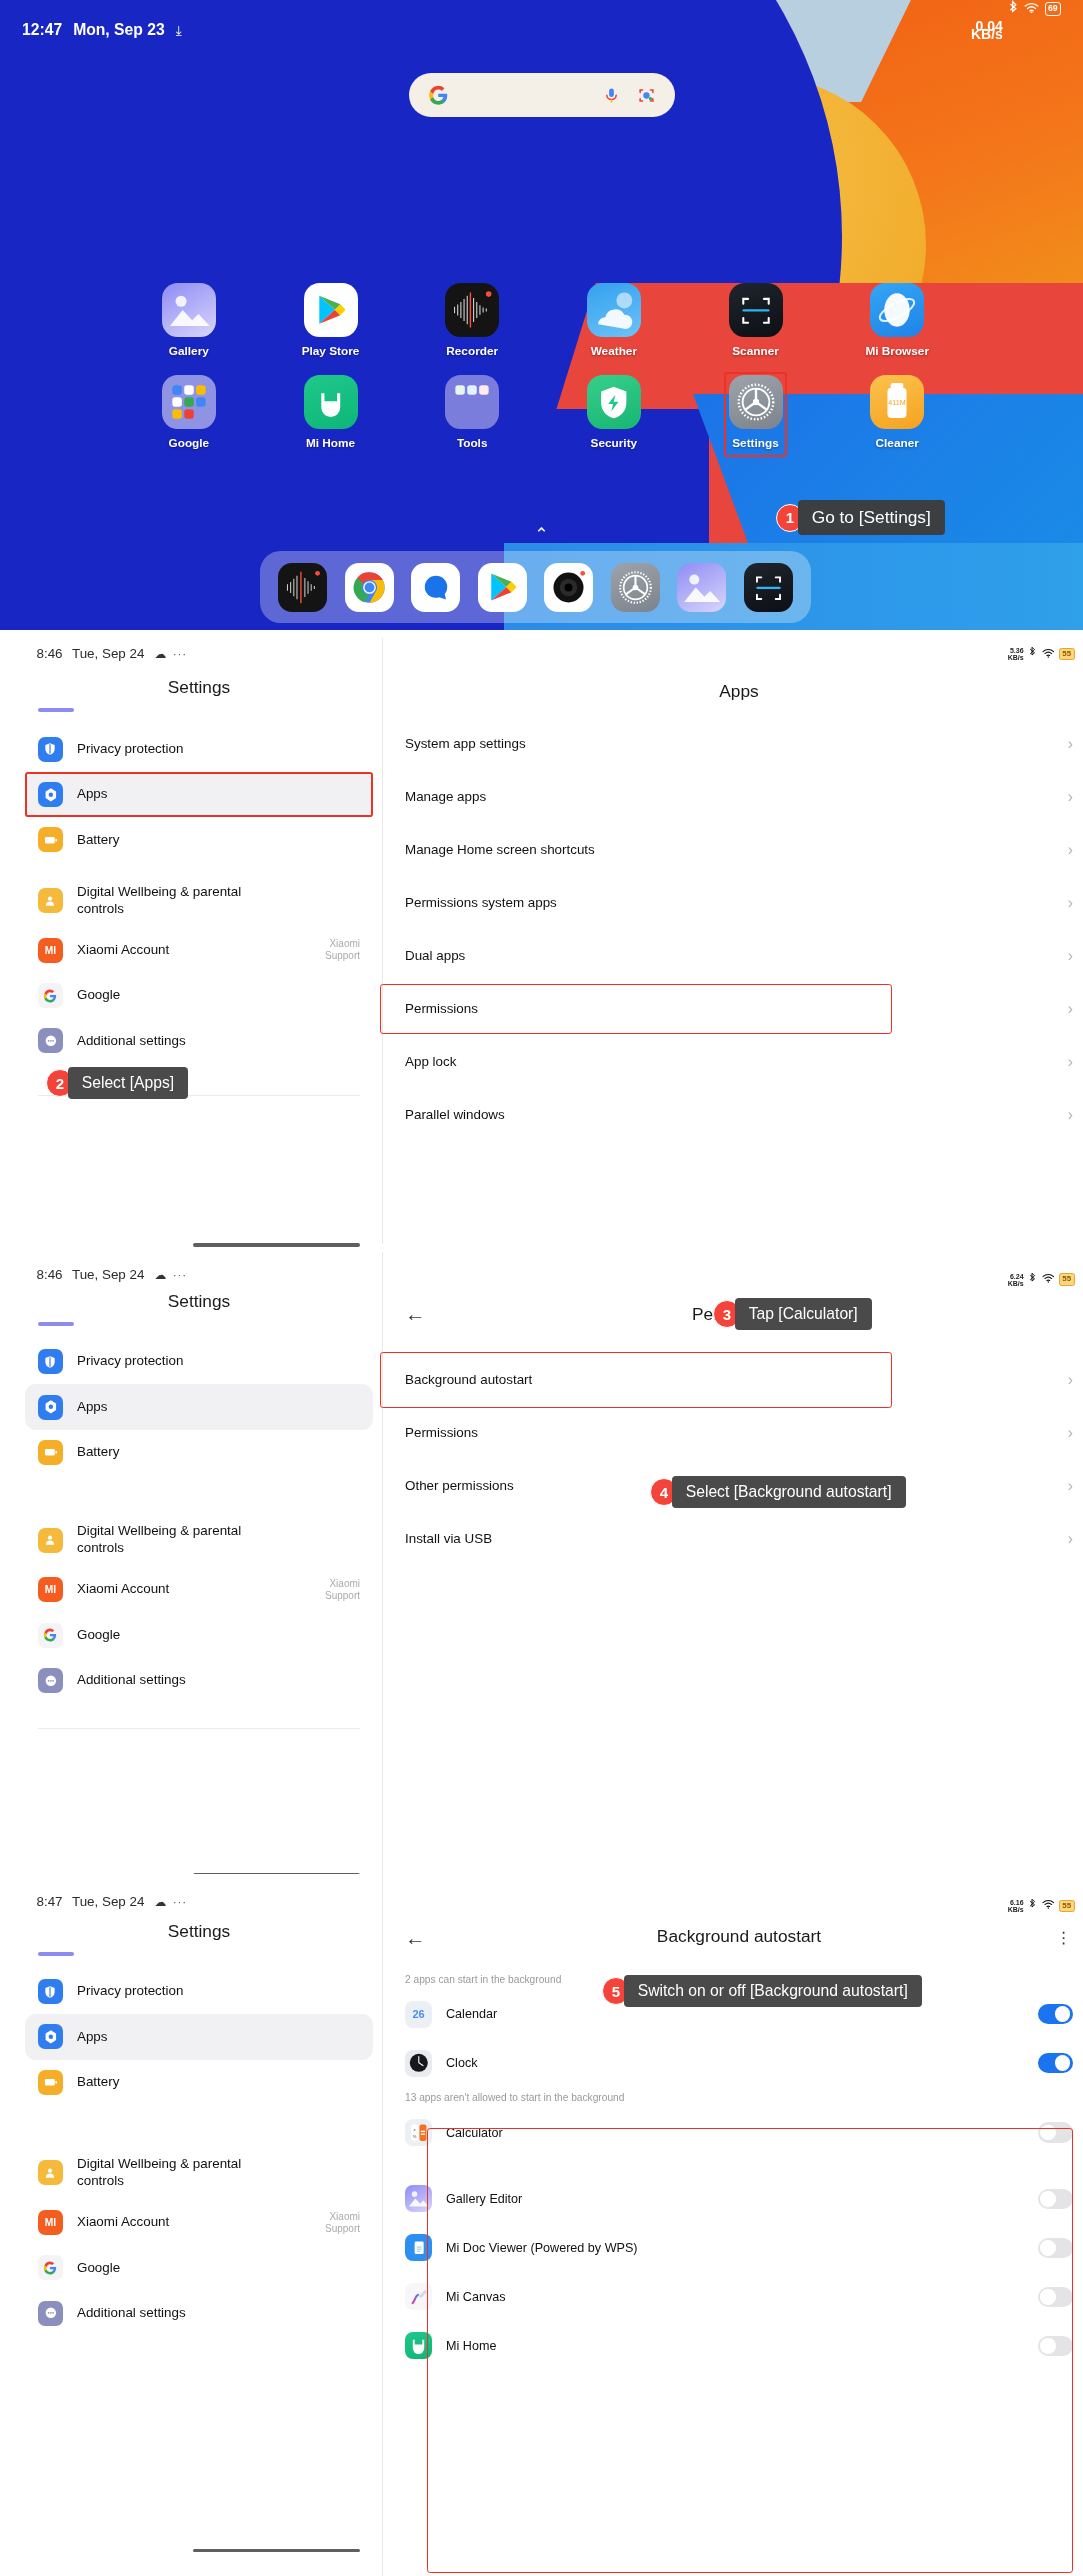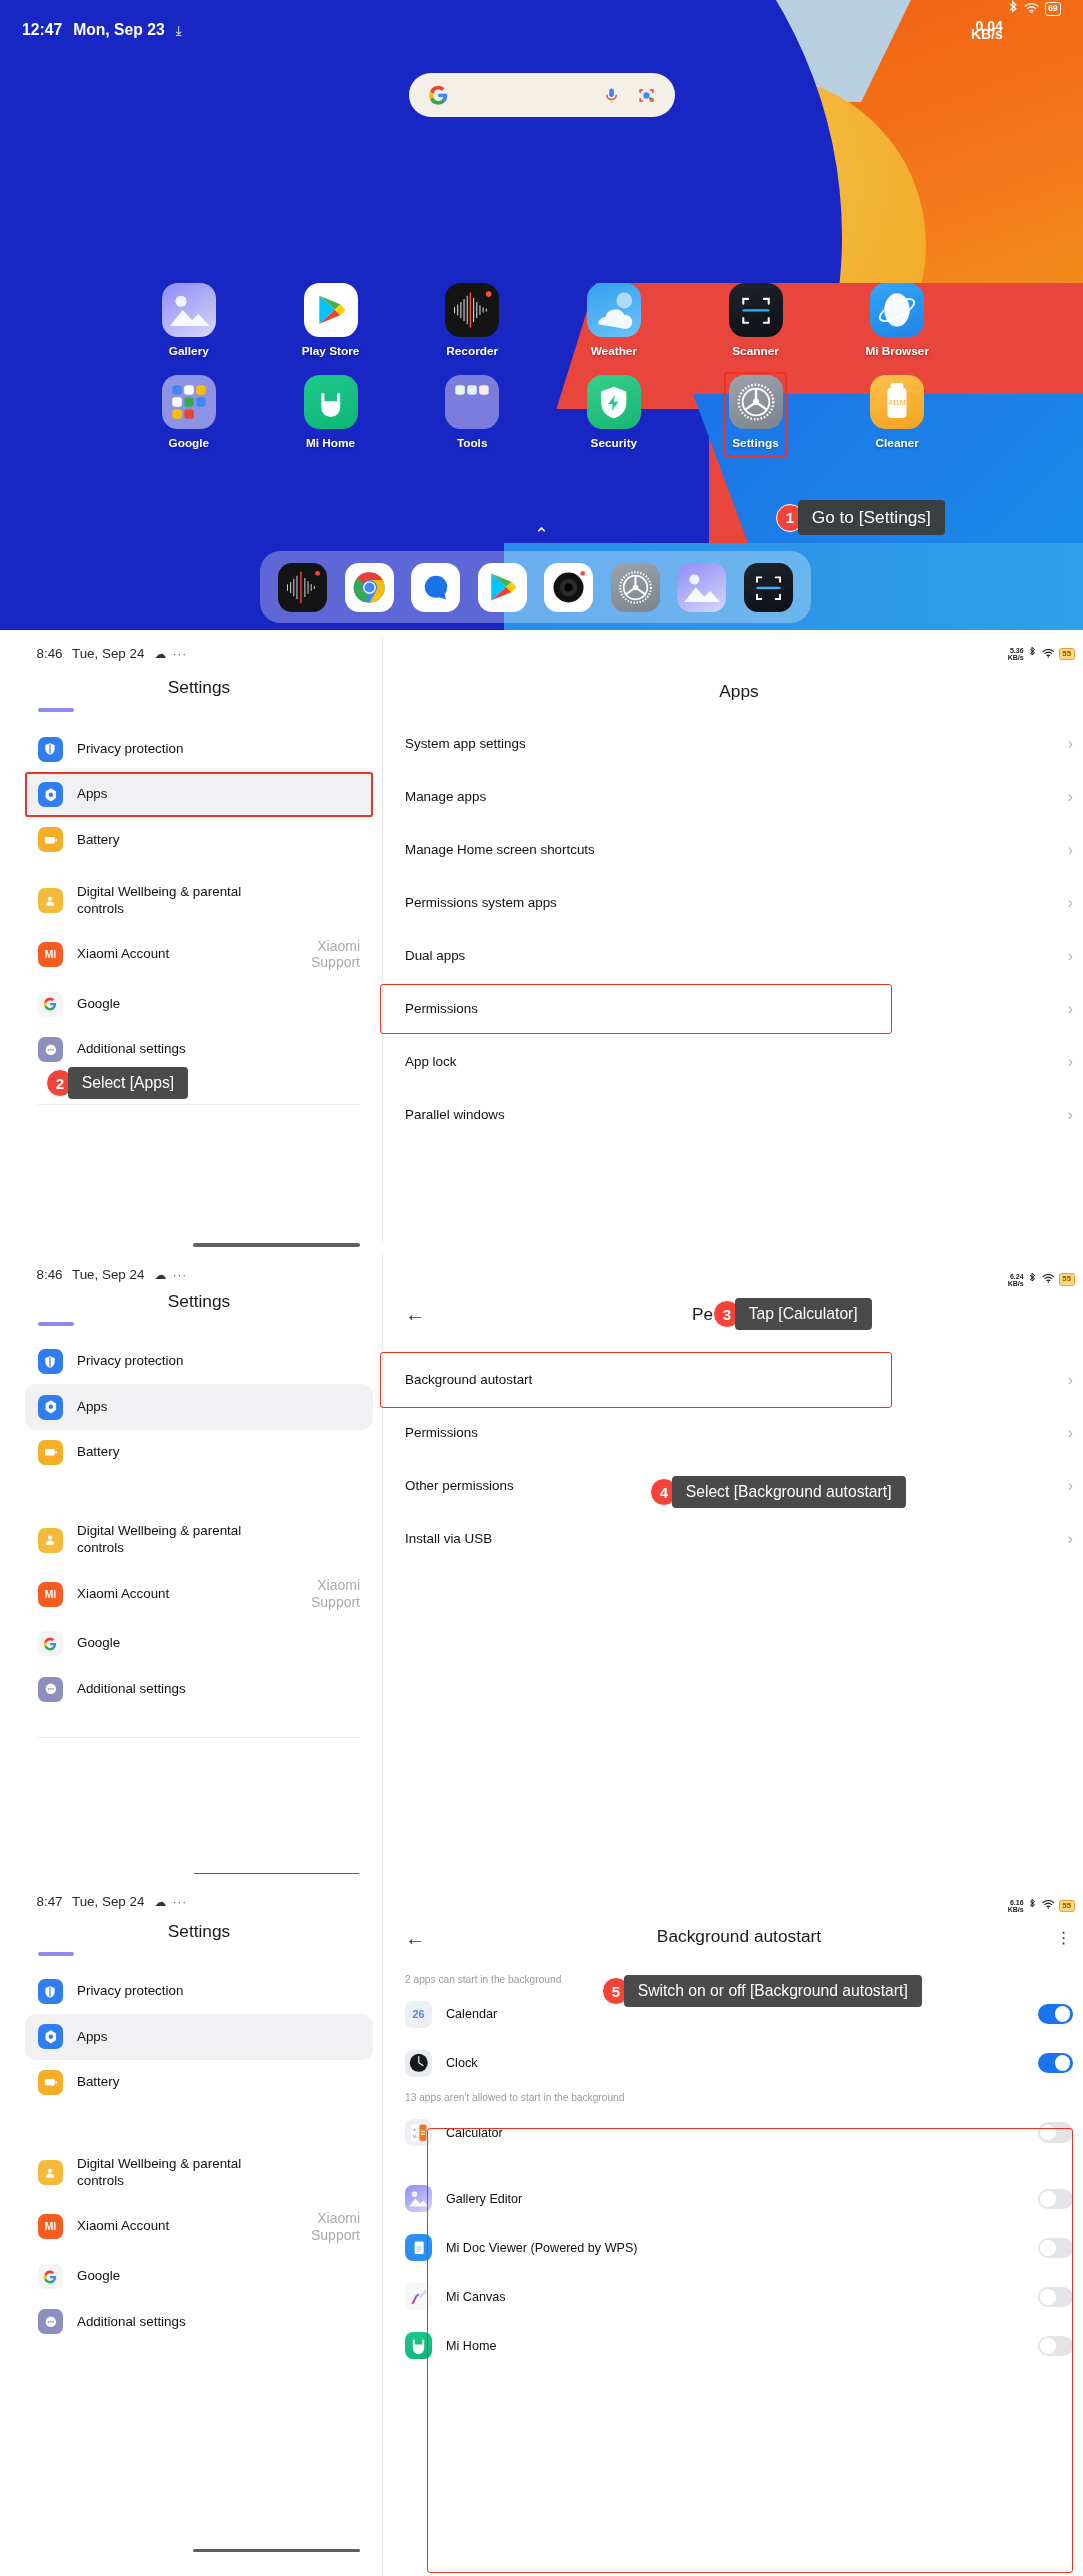--- a/index.html
+++ b/index.html
@@ -167,21 +167,21 @@
     display: flex; align-items: center; gap: 14px;
     padding: 10.2px 12.6px; border-radius: 11px; position: relative;
   }
   .nav-item.active { background: #f1f1f3; }
   .nav-ic {
     width: 25px; height: 25px; border-radius: 7px; flex: none;
     display: flex; align-items: center; justify-content: center;
     font-size: 11.8px; color: #fff;
   }
   .nav-label { font-size: 13.4px; color: #111; line-height: 1.25; }
-  .nav-sub { margin-left: auto; font-size: 14px; color: #aaa; text-align: right; line-height: 1.2; }
+  .nav-sub { margin-left: auto; font-size: 10px; color: #aaa; text-align: right; line-height: 1.2; }
   .nav-cut { width: 36px; height: 4.7px; background: #8b8bf0; border-radius: 2.4px; margin: 4.7px 0 0 22px; }
   .nav-sep { height: 0.8px; background: #ececec; margin: 7.9px 22px; }
 
   .rows { padding: 0 0; }
   .row {
     display: flex; align-items: center; height: 53px;
     padding: 0 22px; font-size: 13.4px; color: #111; position: relative; justify-content: flex-end;
   }
   .row .chev { margin-left: auto; color: #b4b4b4; font-size: 15.7px; font-weight: 300; }
   .rowbox {

